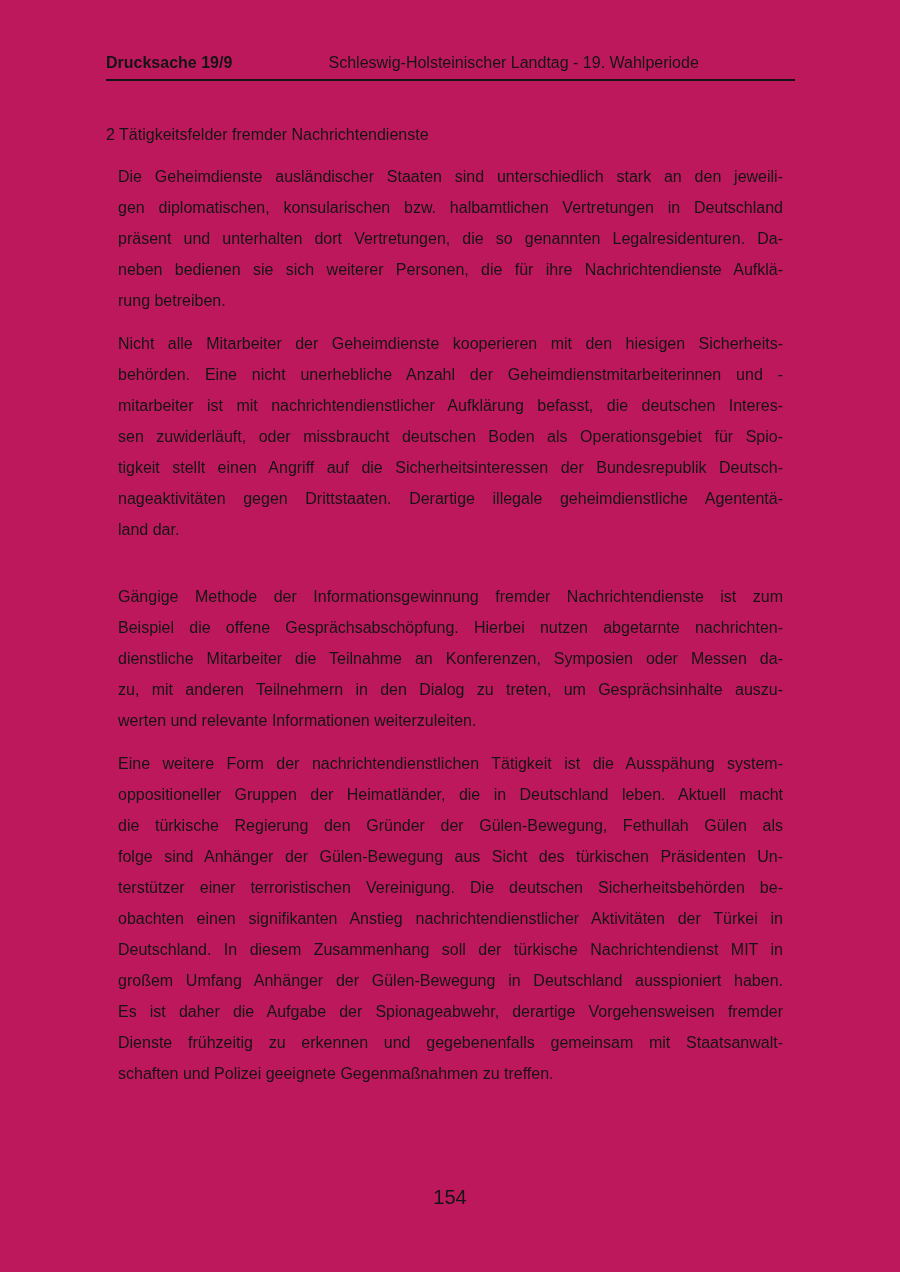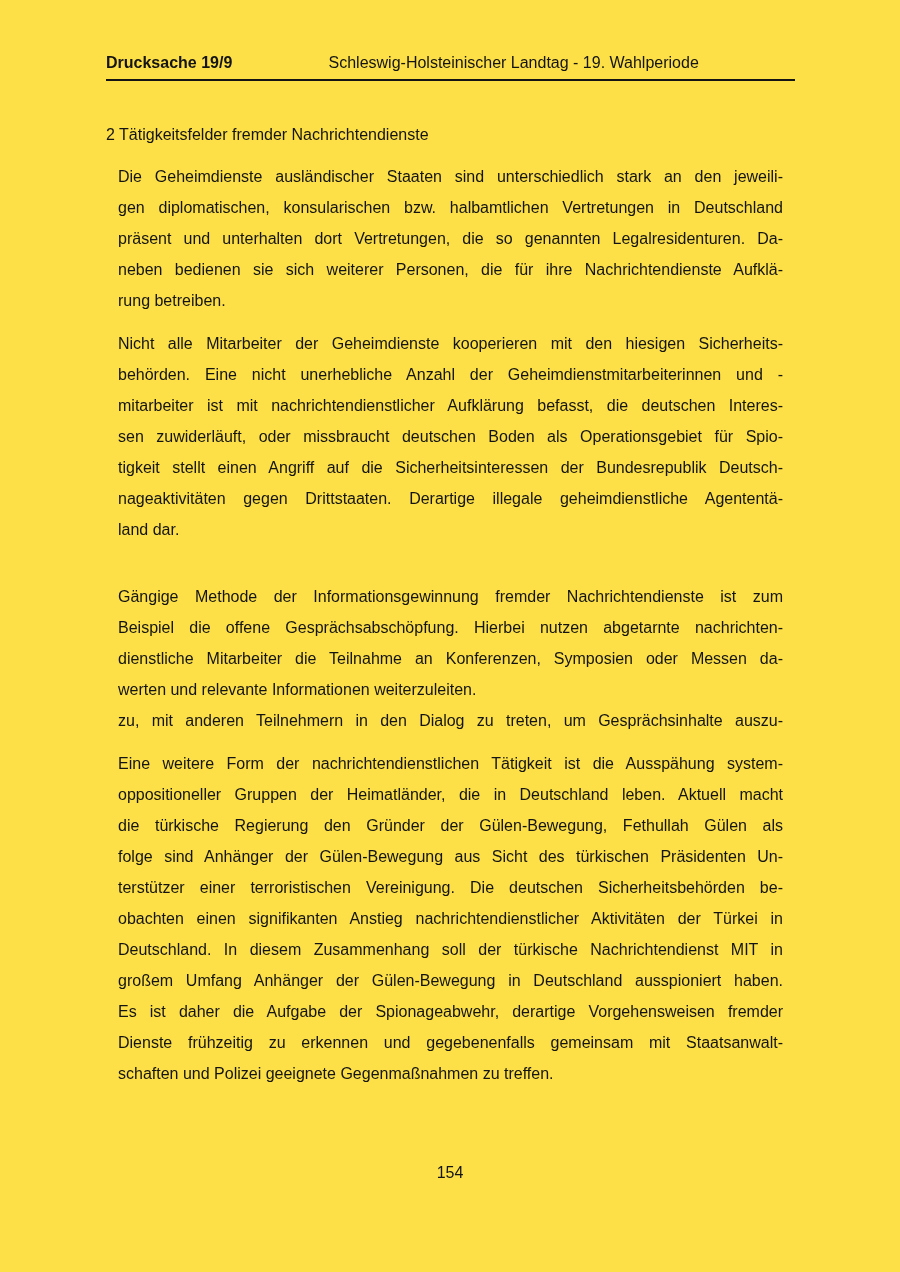--- a/index.html
+++ b/index.html
@@ -5,21 +5,21 @@
   html, body {
     margin: 0;
     padding: 0;
     background: #ffffff;
   }
   .page {
     position: relative;
     width: 900px;
     height: 1272px;
     margin: 0 auto;
-    background: #fde047;
+    background: #be185d;
     box-sizing: border-box;
     padding: 54px 105px 0 106px;
     font-family: "Liberation Sans", "DejaVu Sans", sans-serif;
     color: #141414;
     overflow: hidden;
   }
   .doc-header {
     display: flex;
     align-items: baseline;
     font-size: 16px;
@@ -60,23 +60,23 @@
     text-align-last: justify;
     white-space: normal;
   }
   .line.last {
     text-align-last: left;
   }
   .doc-footer {
     position: absolute;
     left: 0;
     right: 0;
-    top: 1164px;
+    top: 1188px;
     text-align: center;
-    font-size: 16px;
+    font-size: 20px;
     line-height: 18px;
   }
 </style>
 </head>
 <body>
 
 <div class="page">
 
   <header class="doc-header">
     <span class="doc-number">Drucksache 19/9</span>
@@ -101,22 +101,22 @@
           <div class="line">mitarbeiter ist mit nachrichtendienstlicher Aufklärung befasst, die deutschen Interes-</div>
           <div class="line">sen zuwiderläuft, oder missbraucht deutschen Boden als Operationsgebiet für Spio-</div>
           <div class="line">tigkeit stellt einen Angriff auf die Sicherheitsinteressen der Bundesrepublik Deutsch-</div>
           <div class="line">nageaktivitäten gegen Drittstaaten. Derartige illegale geheimdienstliche Agententä-</div>
           <div class="line last">land dar.</div>
         </div>
         <div class="paragraph gap-before">
           <div class="line">Gängige Methode der Informationsgewinnung fremder Nachrichtendienste ist zum</div>
           <div class="line">Beispiel die offene Gesprächsabschöpfung. Hierbei nutzen abgetarnte nachrichten-</div>
           <div class="line">dienstliche Mitarbeiter die Teilnahme an Konferenzen, Symposien oder Messen da-</div>
+          <div class="line">zu, mit anderen Teilnehmern in den Dialog zu treten, um Gesprächsinhalte auszu-</div>
           <div class="line last">werten und relevante Informationen weiterzuleiten.</div>
-          <div class="line">zu, mit anderen Teilnehmern in den Dialog zu treten, um Gesprächsinhalte auszu-</div>
         </div>
         <div class="paragraph">
           <div class="line">Eine weitere Form der nachrichtendienstlichen Tätigkeit ist die Ausspähung system-</div>
           <div class="line">oppositioneller Gruppen der Heimatländer, die in Deutschland leben. Aktuell macht</div>
           <div class="line">die türkische Regierung den Gründer der Gülen-Bewegung, Fethullah Gülen als</div>
           <div class="line">folge sind Anhänger der Gülen-Bewegung aus Sicht des türkischen Präsidenten Un-</div>
           <div class="line">terstützer einer terroristischen Vereinigung. Die deutschen Sicherheitsbehörden be-</div>
           <div class="line">obachten einen signifikanten Anstieg nachrichtendienstlicher Aktivitäten der Türkei in</div>
           <div class="line">Deutschland. In diesem Zusammenhang soll der türkische Nachrichtendienst MIT in</div>
           <div class="line">großem Umfang Anhänger der Gülen-Bewegung in Deutschland ausspioniert haben.</div>

